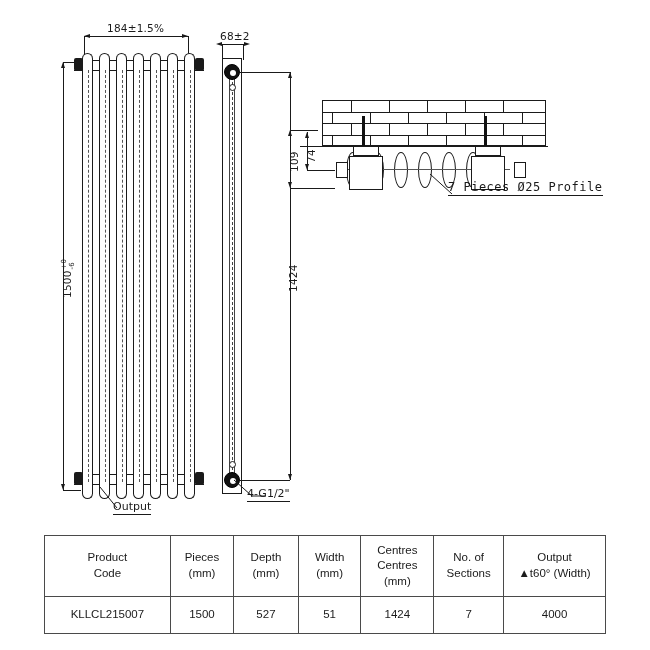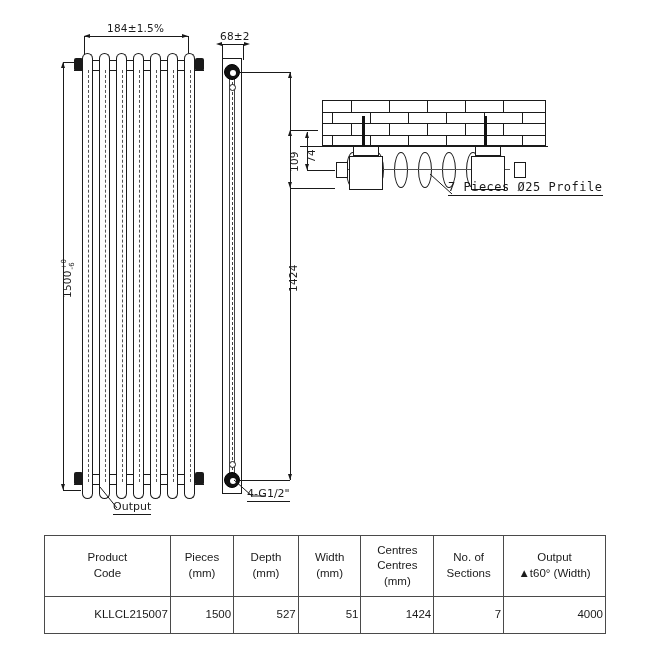--- a/index.html
+++ b/index.html
@@ -109,21 +109,21 @@
     border:1px solid #4a4a4a;
     font-family:"Liberation Sans", sans-serif;
     font-size:11.5px;
     color:#1a1a1a;
     text-align:center;
     vertical-align:middle;
     padding:3px 2px;
     line-height:1.35;
   }
   #spectable tr.hdr td{height:54px;}
-  #spectable tr.valrow td{height:30px;text-align:right;}
+  #spectable tr.valrow td{height:30px;}
   .cellline{display:block;}
 </style>
 </head>
 <body>
 
 <div id="sheet">
 
   <div>
 
     <div class="ln hln" style="left:84px;top:36px;width:104px;"></div>

